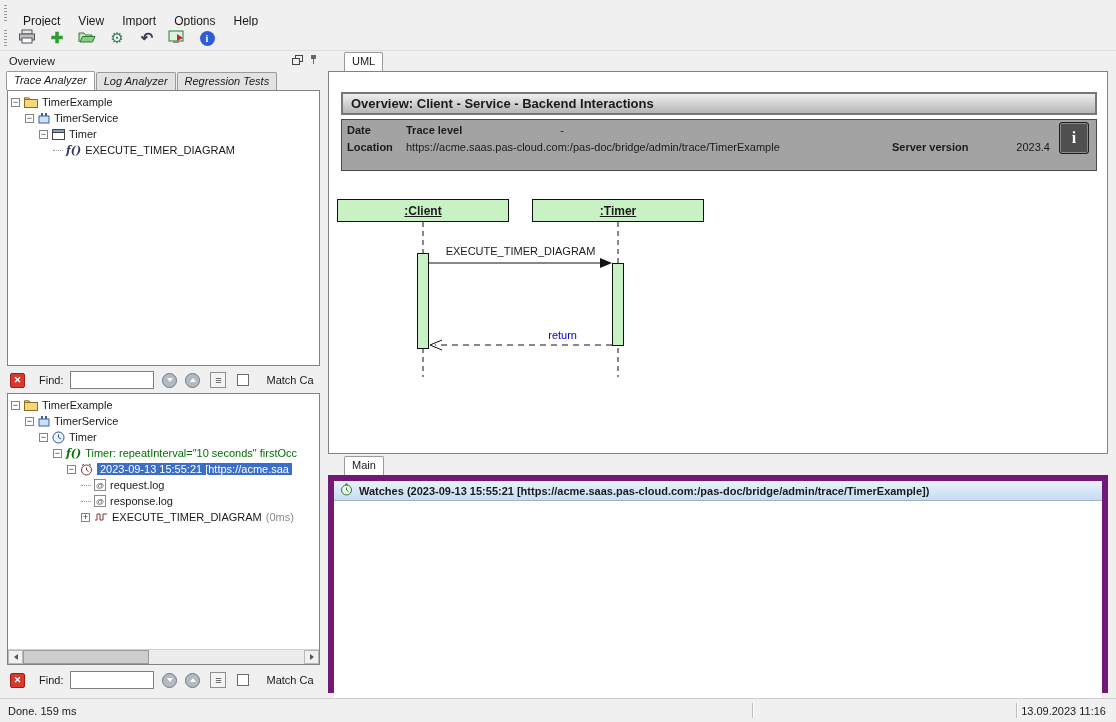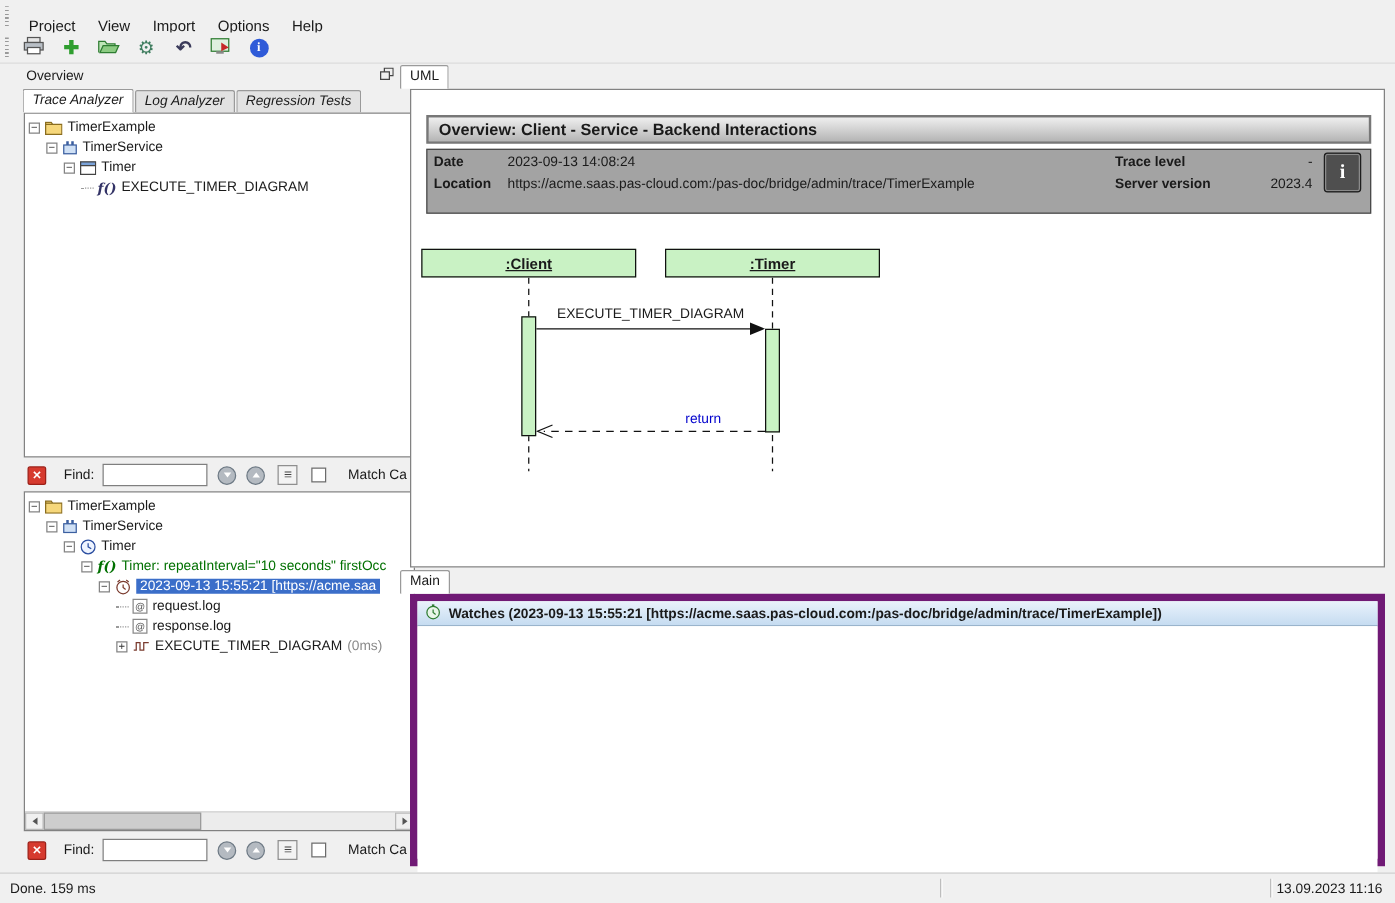--- a/index.html
+++ b/index.html
@@ -11,21 +11,21 @@
   .grip { width:3px; height:16px; margin:0 7px 0 4px; background:repeating-linear-gradient(180deg,#999 0 1px,transparent 1px 3px); flex:none; }
   .menu-item { padding:4px 9px; font-size:12px; cursor:default;margin-top:16px; }
   .toolbar { position:absolute; top:26px; left:0; right:0; height:25px; display:flex; align-items:center; border-bottom:1px solid #dcdcdc; background:#f0f0f0; }
   .tbtn { width:26px; height:21px; border:none; background:transparent; display:inline-flex; align-items:center; justify-content:center; margin-right:4px; }
   .glyph-add { color:#2f9e2f; font-size:15px; font-weight:bold; }
   .glyph-gear { color:#3f7d5f; font-size:15px; }
   .glyph-undo { color:#3a3a5a; font-size:15px; font-weight:bold; }
   .glyph-info { width:15px; height:15px; border-radius:50%; background:#2f5bd8; color:#fff; font:bold 10px "Liberation Serif",serif; display:inline-flex; align-items:center; justify-content:center; }
 
   
-  .left-panel { position:absolute; top:51px; left:16px; width:319px; height:646px; }
+  .left-panel { position:absolute; top:51px; left:4px; width:319px; height:646px; }
   .panel-header { height:19px; display:flex; align-items:center; padding:0 5px; font-size:11px; }
   .hdr-btns { margin-left:auto; display:flex; gap:6px; align-items:center; }
   .ltabs { height:20px; display:flex; align-items:flex-end; padding-left:2px;font-style:italic; }
   .tab { font-size:11px; padding:2px 7px 3px; border:1px solid #9a9a9a; border-bottom:none; background:#e2e2e2; margin-right:1px; border-radius:2px 2px 0 0; white-space:nowrap; }
   .tab.active { background:#fff; position:relative; z-index:2; padding-bottom:4px; }
   .tree-box { position:absolute; left:3px; width:313px; background:#fff; border:1px solid #828282; overflow:hidden; }
   .tree-box1 { top:39px; height:276px; }
   .tree-box2 { top:342px; height:272px; }
   .tree { padding-top:3px; }
   .titem { display:flex; align-items:center; height:16px; font-size:11px; white-space:nowrap; }
@@ -54,21 +54,21 @@
 
   .hscroll { position:absolute; left:0; right:0; bottom:0; height:15px; background:#ececec; border-top:1px solid #cfcfcf; display:flex; }
   .scr-btn { width:15px; height:14px; background:#f0f0f0; border:1px solid #b9b9b9; display:inline-flex; align-items:center; justify-content:center; flex:none; }
   .tri-left { width:0; height:0; border-top:3px solid transparent; border-bottom:3px solid transparent; border-right:4px solid #555; }
   .tri-right { width:0; height:0; border-top:3px solid transparent; border-bottom:3px solid transparent; border-left:4px solid #555; }
   .scr-thumb { width:126px; height:14px; background:#cdcdcd; border:1px solid #9b9b9b; flex:none; }
   .scr-track { flex:1; }
 
   
   .right-panel { position:absolute; top:51px; left:320px; width:796px; height:646px; }
-  .rtabs { position:absolute; left:0; height:20px; display:flex; align-items:flex-end; }
+  .rtabs { position:absolute; left:24px; height:20px; display:flex; align-items:flex-end; }
   .uml-row { top:0; }
   .main-row { top:404px; }
   .diagram-box { position:absolute; top:20px; left:8px; width:780px; height:383px; background:#fff; border:1px solid #828282; }
   .dg-title { position:absolute; top:20px; left:12px; width:756px; height:23px; background:linear-gradient(180deg,#efefef,#b5b5b5); border:2px solid #777; font-weight:bold; font-size:13px; display:flex; align-items:center; padding-left:8px; }
   .dg-info { position:absolute; top:47px; left:12px; width:756px; height:52px; border:1px solid #4a4a4a; background:#a3a3a3; font-size:11px; padding-top:1px; }
   .di-row { display:flex; height:17px; align-items:center; }
   .di-label { width:64px; font-weight:bold; padding-left:5px; flex:none; }
   .di-value { flex:1; overflow:hidden; white-space:nowrap; }
   .di-rlabel { width:96px; font-weight:bold; flex:none; }
   .di-rvalue { width:108px; text-align:right; padding-right:46px; flex:none; }
@@ -319,21 +319,20 @@
   <div class="rtabs uml-row">
     <span class="tab active">UML</span>
   </div>
 
   <div class="diagram-box">
     <div class="dg-title">Overview: Client - Service - Backend Interactions</div>
 
     <div class="dg-info">
       <div class="di-row">
         <span class="di-label">Date</span>
-        <span class="di-value">2023-09-13 14:08:24</span>
         <span class="di-rlabel">Trace level</span>
         <span class="di-rvalue">-</span>
       </div>
       <div class="di-row">
         <span class="di-label">Location</span>
         <span class="di-value">https://acme.saas.pas-cloud.com:/pas-doc/bridge/admin/trace/TimerExample</span>
         <span class="di-rlabel">Server version</span>
         <span class="di-rvalue">2023.4</span>
       </div>
     </div>

